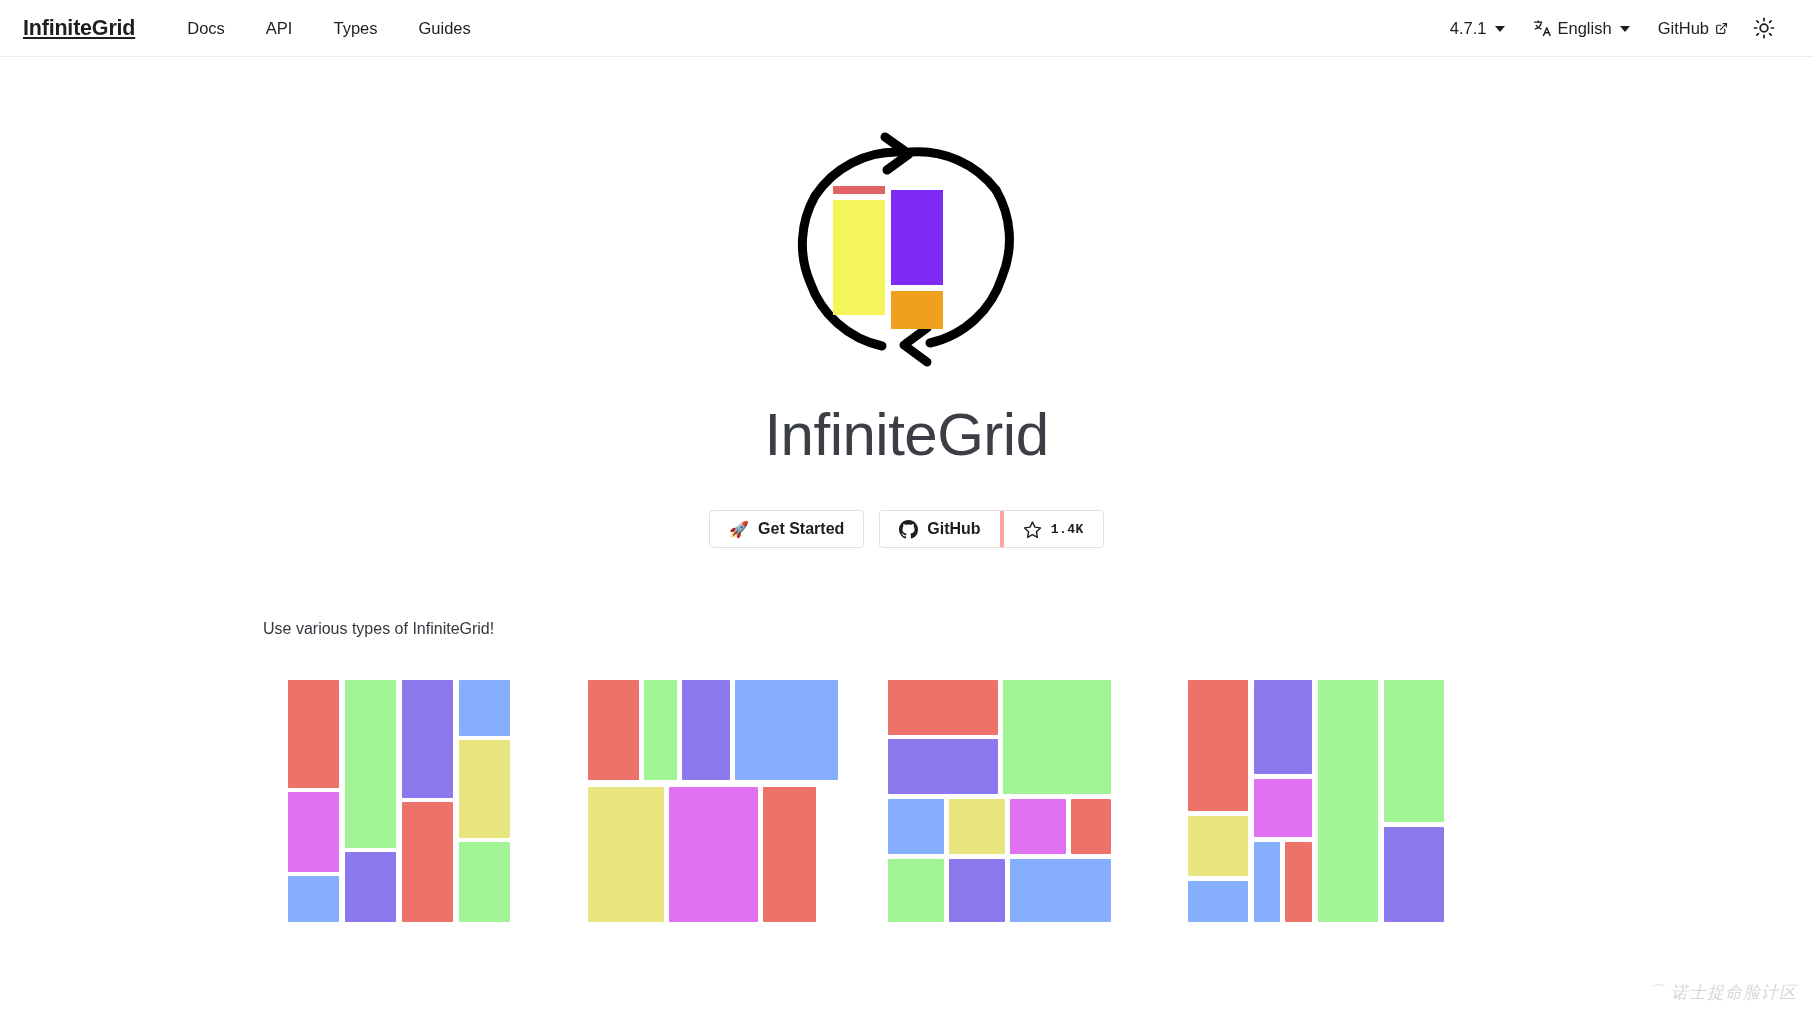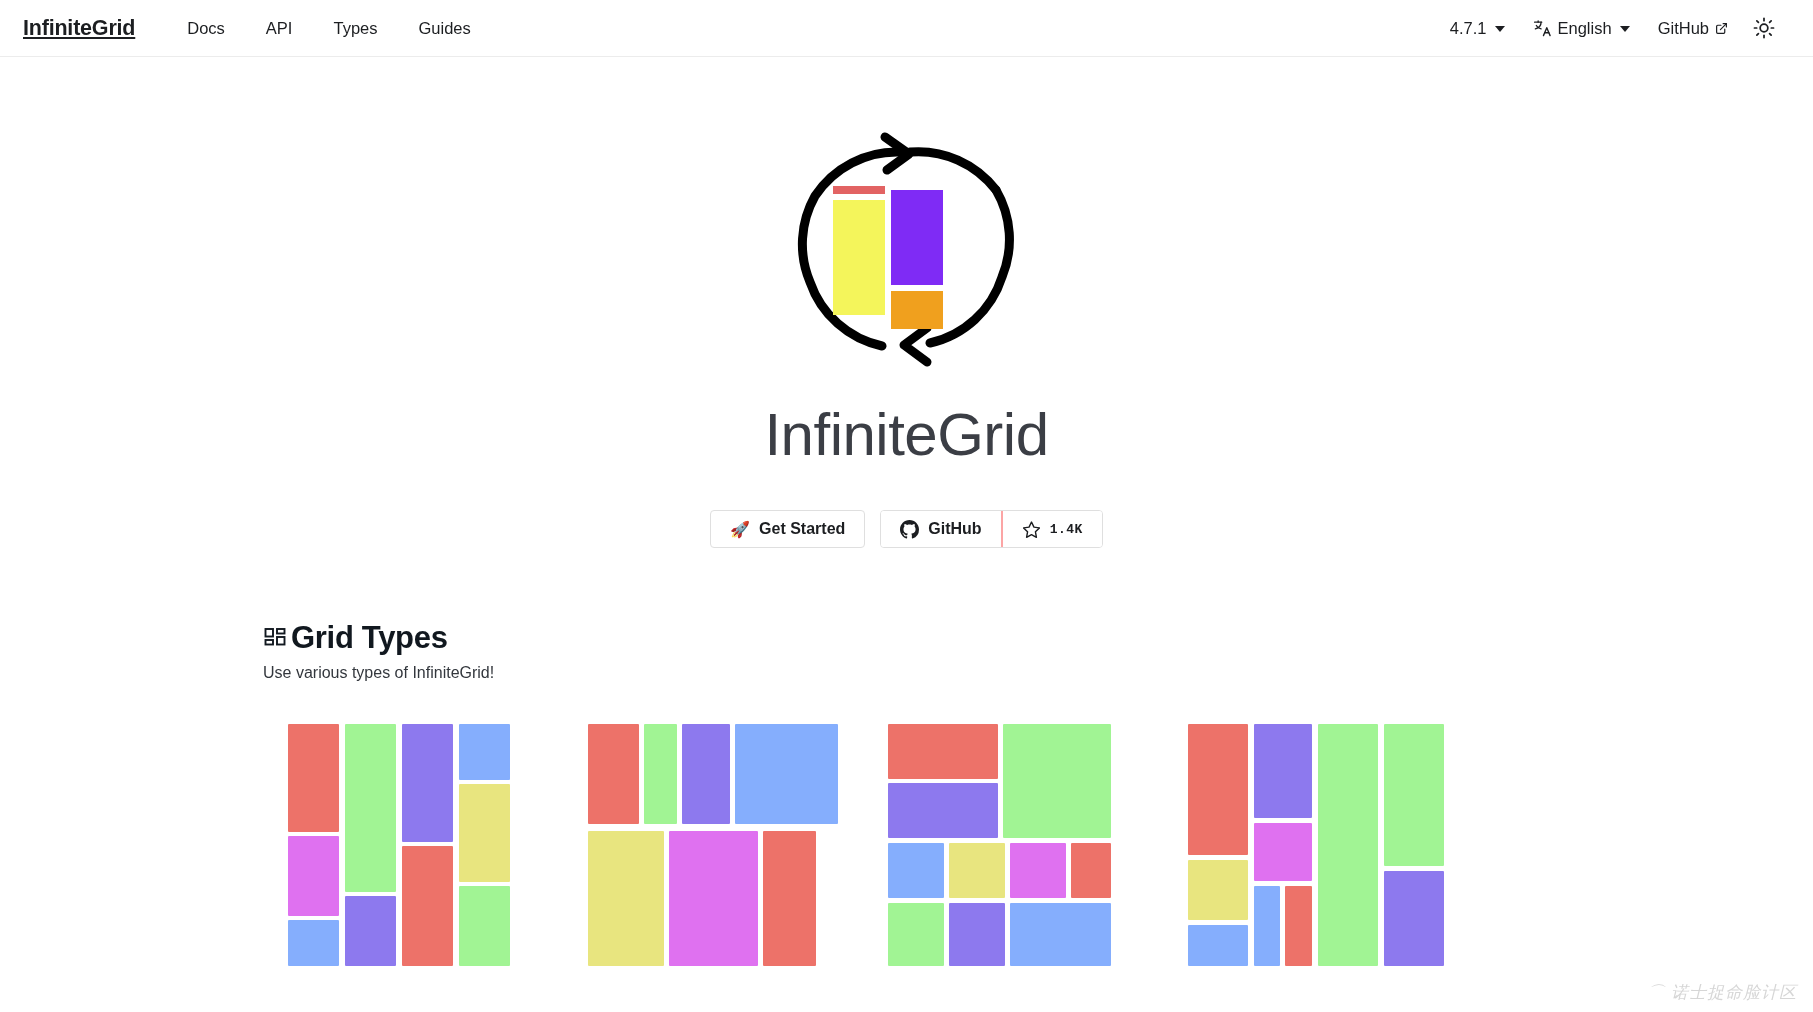--- a/index.html
+++ b/index.html
@@ -126,21 +126,21 @@
     gap: 9px;
     height: 36px;
     padding: 0 19px;
     font-size: 16px;
     font-weight: 700;
     color: #1c1e21;
     cursor: pointer;
     background: #fff;
     white-space: nowrap;
   }
-  .btn-group .seg + .seg { border-left: 2px solid #fca5a5; }
+  .btn-group .seg + .seg { border-left: 4px solid #fca5a5; }
   .star-count {
     font-family: "Liberation Mono", monospace;
     font-size: 13px;
     font-weight: 700;
     letter-spacing: 0.5px;
   }
 
   
   .section {
     width: 100%;
@@ -297,31 +297,20 @@
             <polygon points="12,2.6 15.1,9 22,10 17,14.9 18.2,21.8 12,18.5 5.8,21.8 7,14.9 2,10 8.9,9"></polygon>
           </svg>
         </span>
         <span class="star-count">1.4K</span>
       </div>
     </div>
   </div>
 </div>
 
 <div class="section">
-  <div class="section-title">
-    <span>
-      <svg class="icon-svg" width="24" height="24" viewBox="0 0 24 24" fill="none" stroke="#11181f" stroke-width="1.9">
-        <rect x="2.5" y="3" width="7.5" height="7.5"></rect>
-        <rect x="14" y="3" width="7.5" height="4.5"></rect>
-        <rect x="2.5" y="14" width="7.5" height="4.5"></rect>
-        <rect x="14" y="11" width="7.5" height="7.5"></rect>
-      </svg>
-    </span>
-    <span>Grid Types</span>
-  </div>
   <div class="section-sub">Use various types of InfiniteGrid!</div>
 
   <div class="demos">
     <div class="demo">
         <div class="cell" style="left: 0px; top: 0px; width: 51px; height: 108px; background: rgb(237, 114, 105);"></div>
         <div class="cell" style="left: 0px; top: 112px; width: 51px; height: 80px; background: rgb(223, 113, 240);"></div>
         <div class="cell" style="left: 0px; top: 196px; width: 51px; height: 46px; background: rgb(133, 174, 253);"></div>
         <div class="cell" style="left: 57px; top: 0px; width: 51px; height: 168px; background: rgb(161, 244, 148);"></div>
         <div class="cell" style="left: 57px; top: 172px; width: 51px; height: 70px; background: rgb(141, 121, 238);"></div>
         <div class="cell" style="left: 114px; top: 0px; width: 51px; height: 118px; background: rgb(141, 121, 238);"></div>

